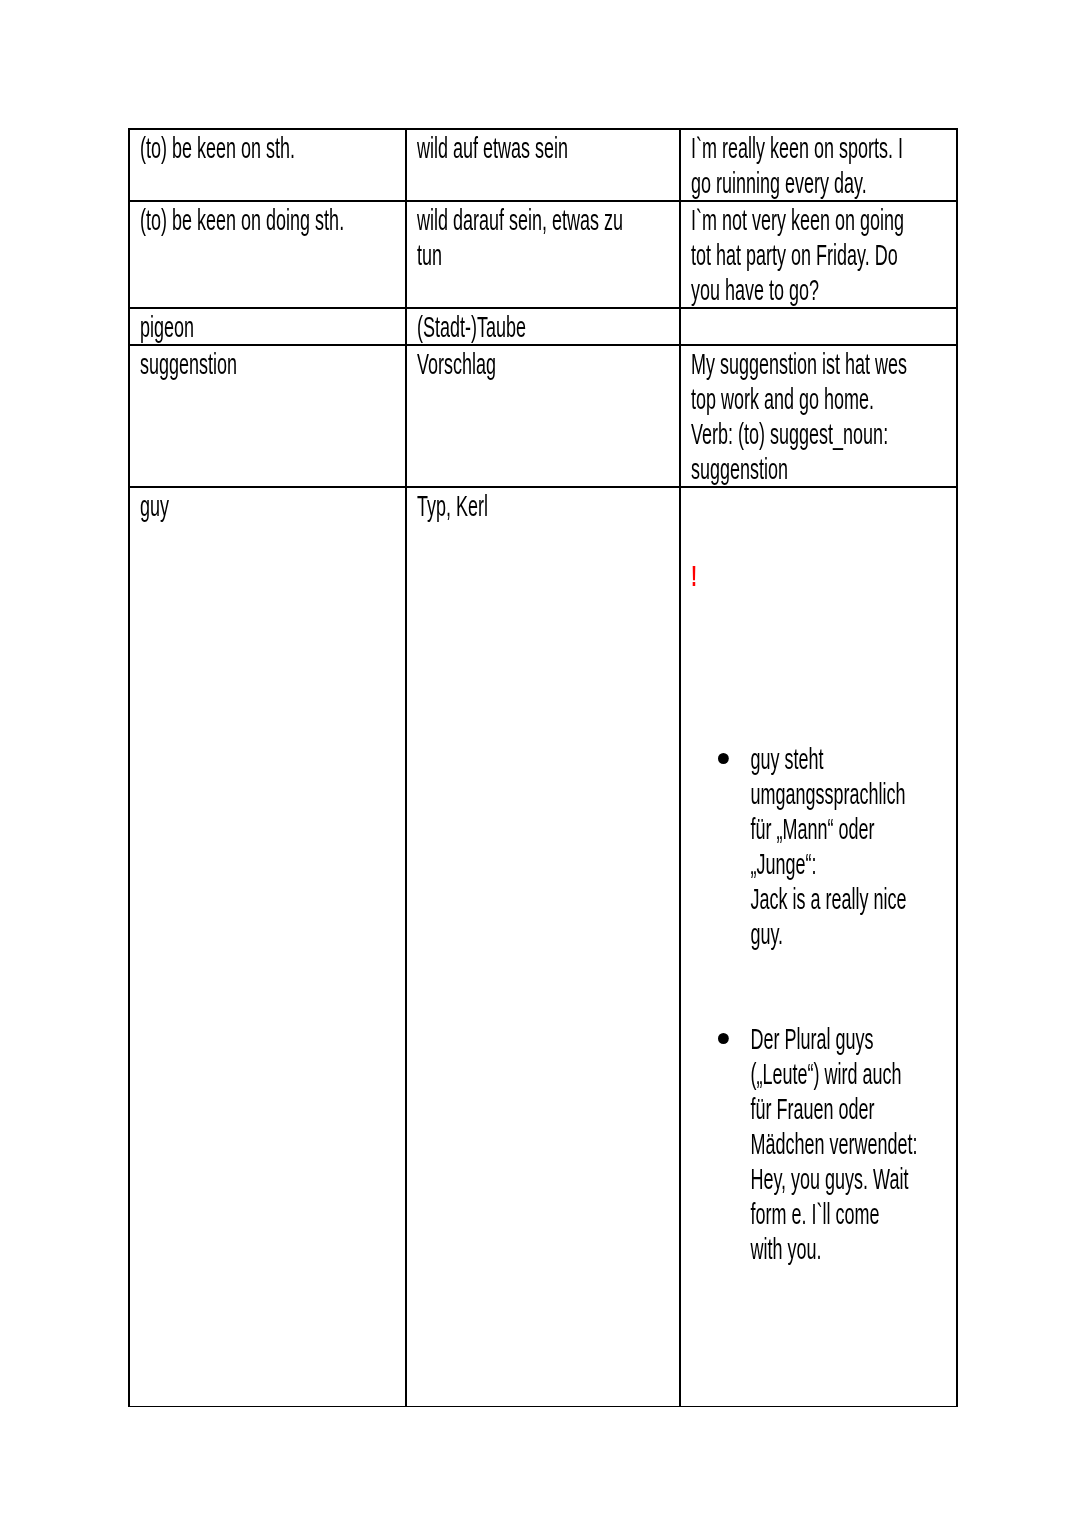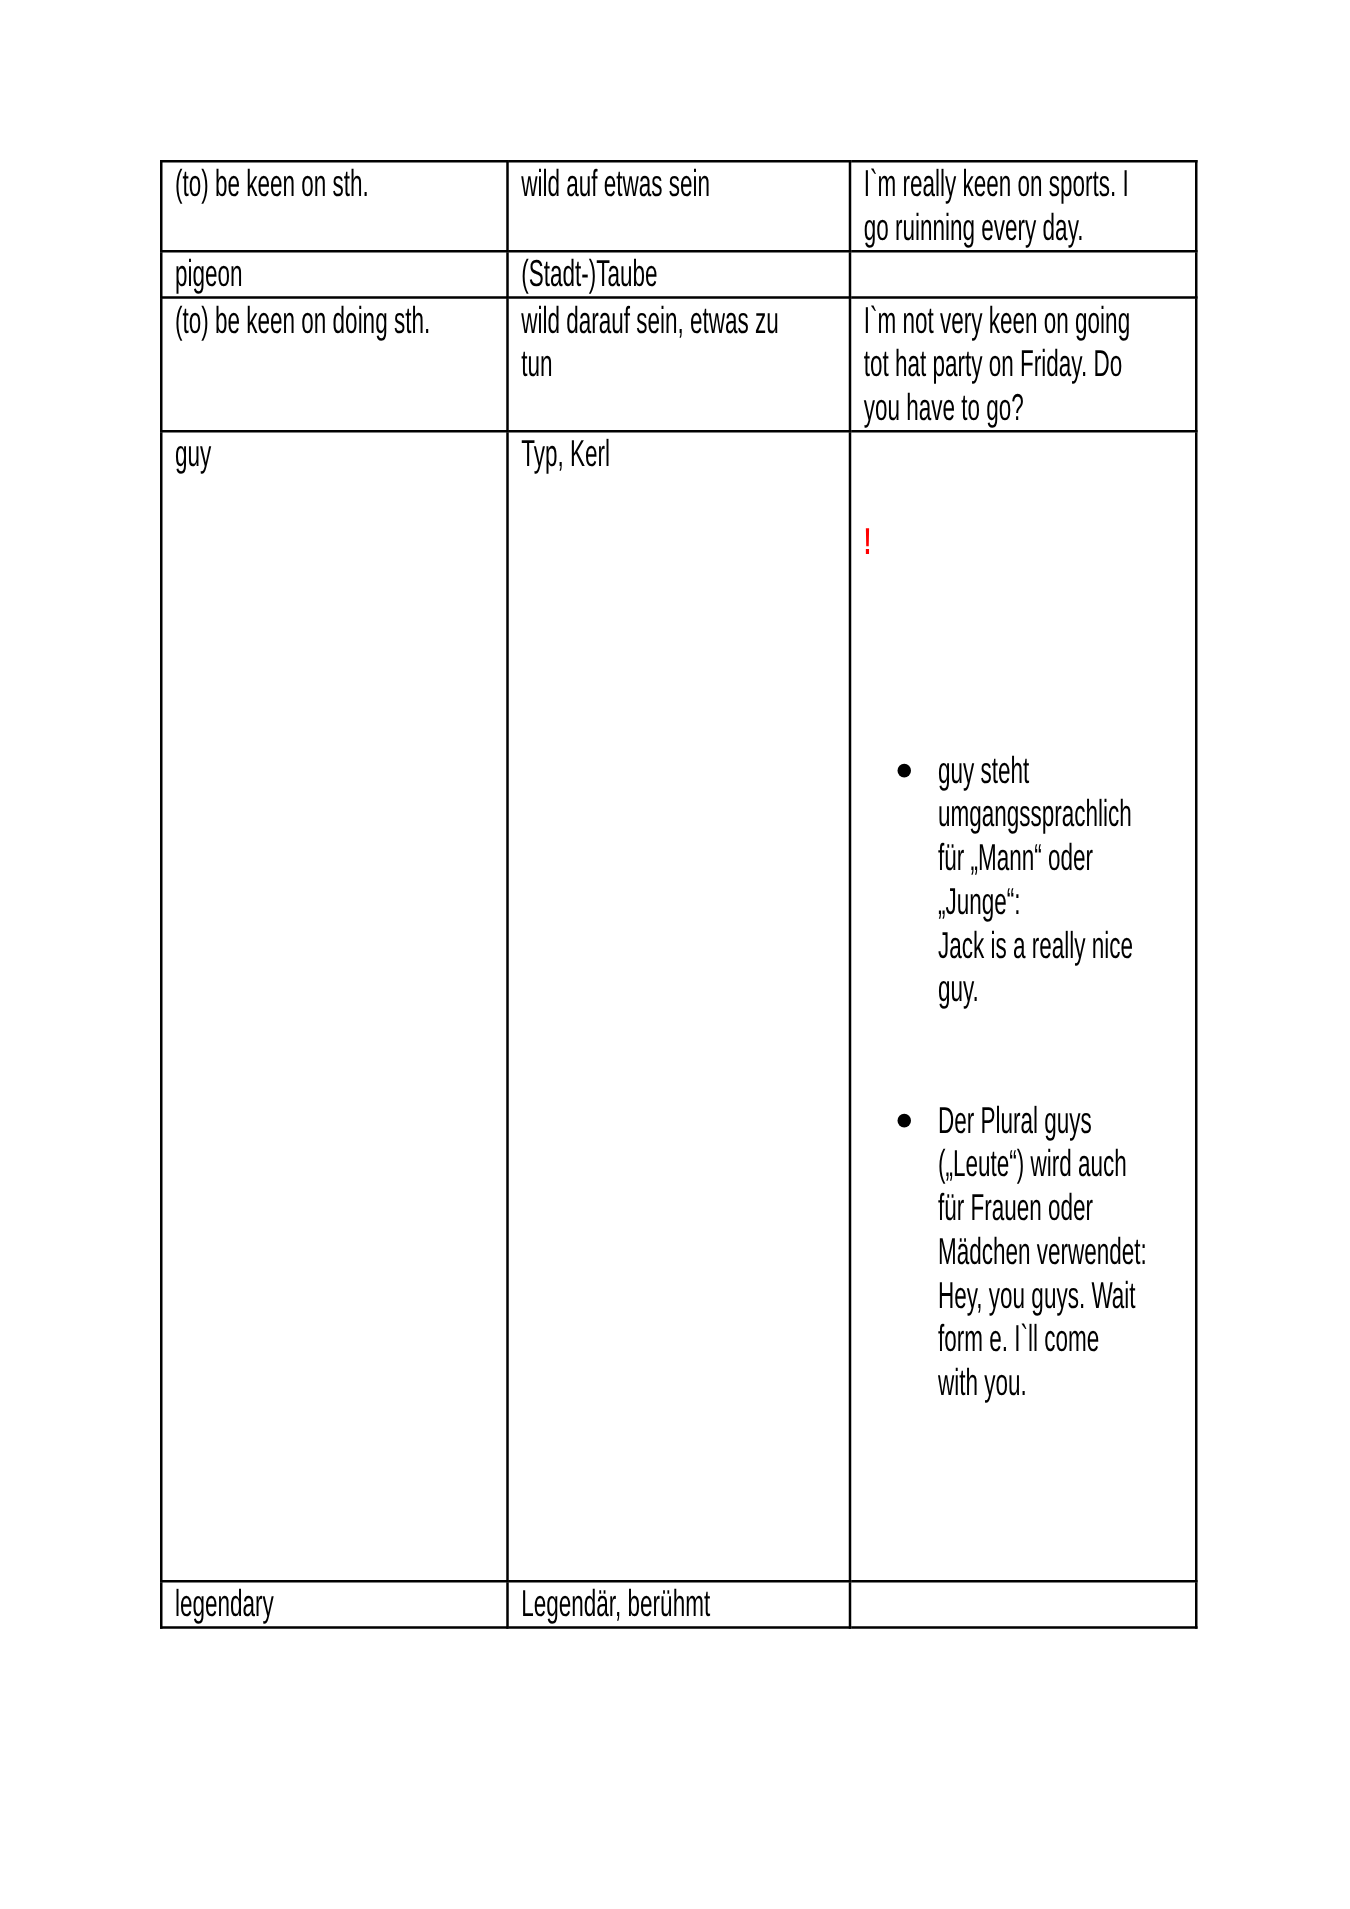--- a/index.html
+++ b/index.html
@@ -79,41 +79,55 @@
         <td>
             <div class="ct">wild auf etwas sein</div>
           </td>
         <td>
             <div class="ct">I`m really keen on sports. I
 go ruinning every day.</div>
           </td>
       </tr>
       <tr>
         <td>
+            <div class="ct">(to) be keen on doing sth.</div>
+          </td>
+        <td>
+            <div class="ct">wild darauf sein, etwas zu
+tun</div>
+          </td>
+        <td>
+            <div class="ct">I`m not very keen on going
+tot hat party on Friday. Do
+you have to go?</div>
+          </td>
+      </tr>
+      <tr>
+        <td>
             <div class="ct">pigeon</div>
           </td>
         <td>
             <div class="ct">(Stadt-)Taube</div>
           </td>
         <td>
             <div class="ct"></div>
           </td>
       </tr>
       <tr>
         <td>
-            <div class="ct">(to) be keen on doing sth.</div>
+            <div class="ct">suggenstion</div>
           </td>
         <td>
-            <div class="ct">wild darauf sein, etwas zu
-tun</div>
+            <div class="ct">Vorschlag</div>
           </td>
         <td>
-            <div class="ct">I`m not very keen on going
-tot hat party on Friday. Do
-you have to go?</div>
+            <div class="ct">My suggenstion ist hat wes
+top work and go home.
+Verb: (to) suggest_noun:
+suggenstion</div>
           </td>
       </tr>
       <tr>
         <td>
             <div class="ct">guy</div>
           </td>
         <td>
             <div class="ct">Typ, Kerl</div>
           </td>
         <td>

